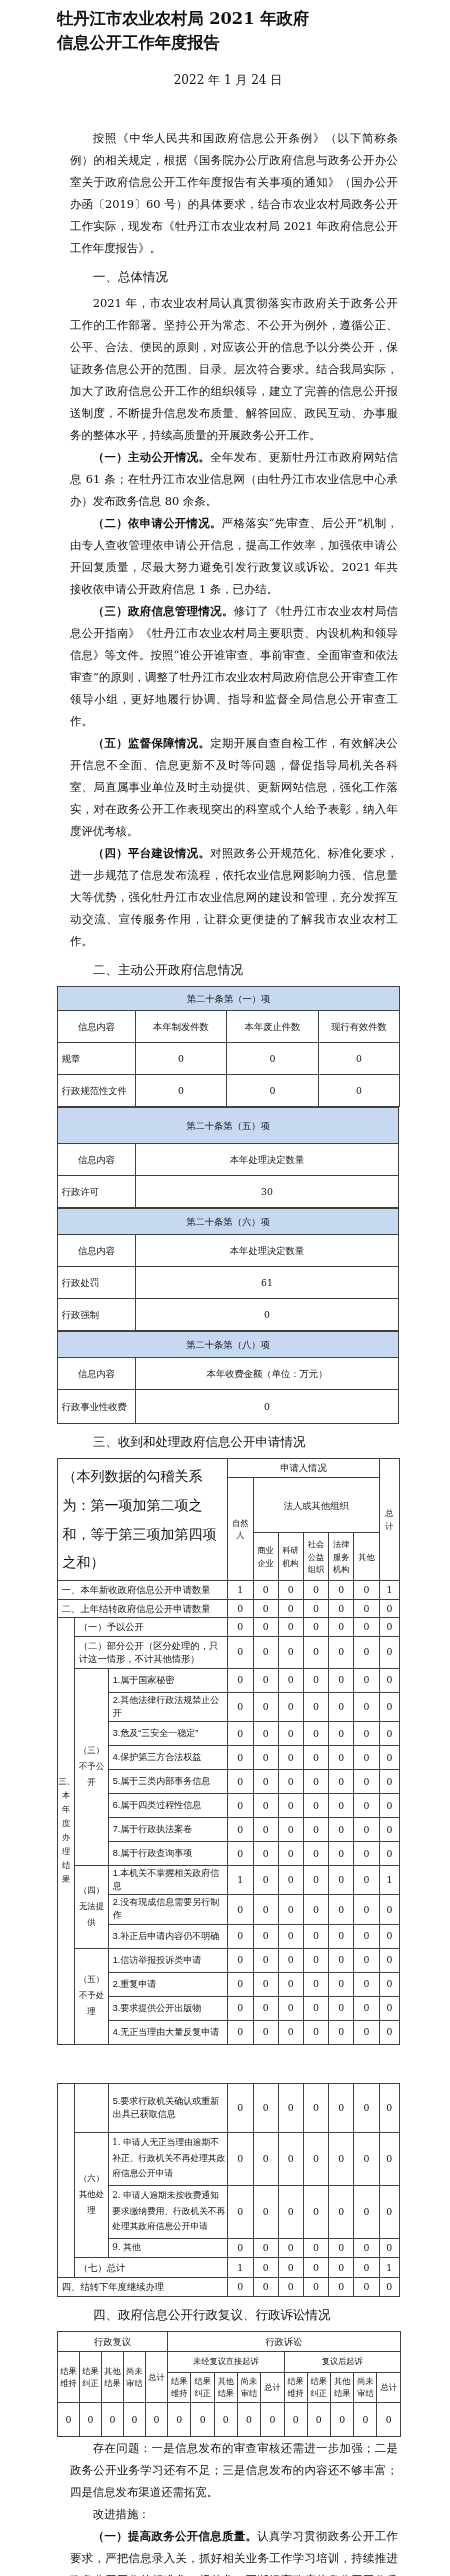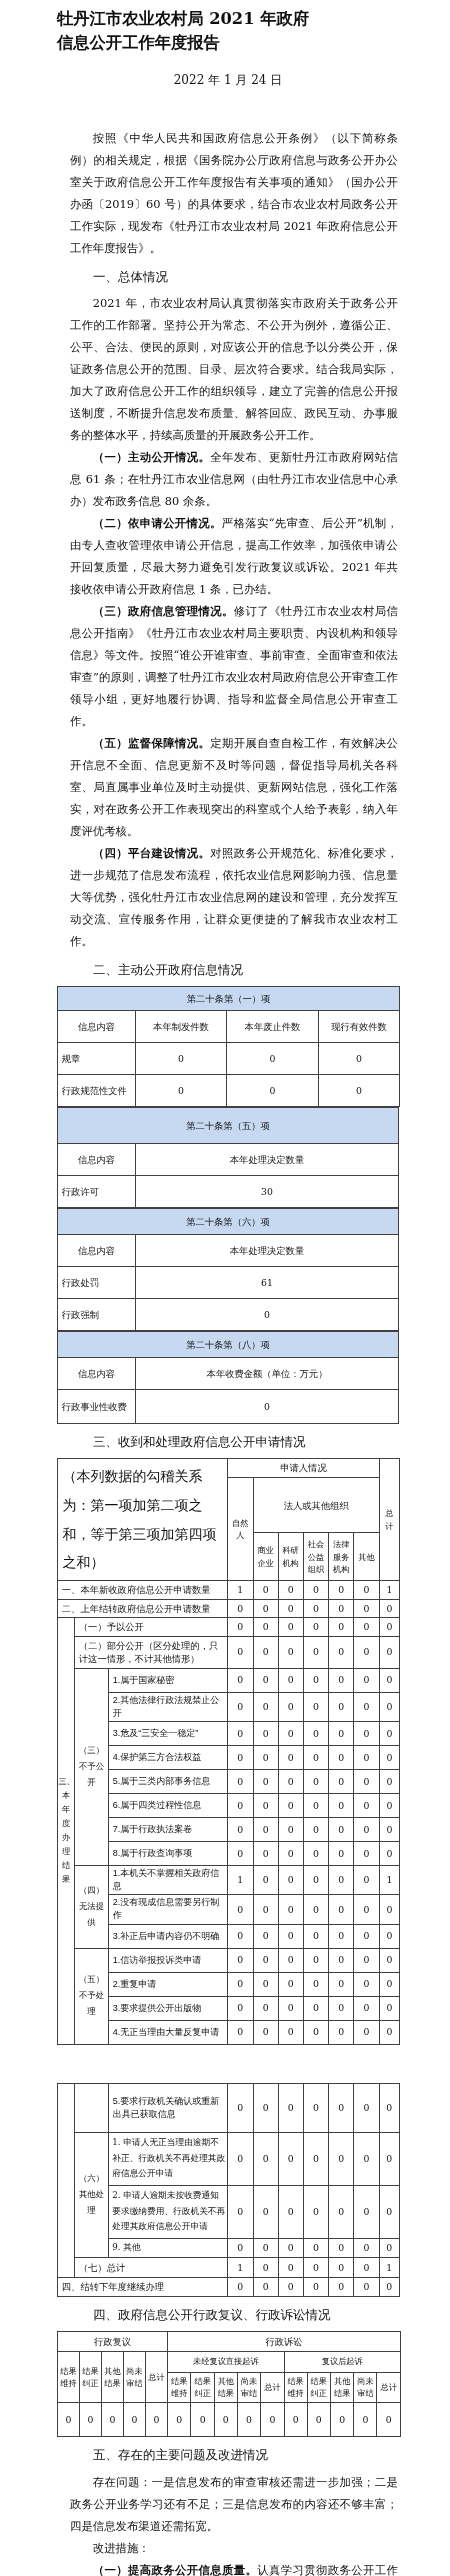--- a/index.html
+++ b/index.html
@@ -507,19 +507,18 @@
           <td>0</td>
           <td>0</td>
           <td>0</td>
           <td>0</td>
           <td>0</td>
           <td>0</td>
         </tr>
       </tbody>
   </table>
 
-  <div class="h-sec">五、存在的主要问题及改进情况</div>
   <p class="para">存在问题：一是信息发布的审查审核还需进一步加强；二是政务公开业务学习还有不足；三是信息发布的内容还不够丰富；四是信息发布渠道还需拓宽。</p>
   <p class="para">改进措施：</p>
   <p class="para"><span class="lead">（一）提高政务公开信息质量。</span><span>认真学习贯彻政务公开工作要求，严把信息录入关，抓好相关业务工作学习培训，持续推进政务公开工作的标准化、规范化，不断提高政府信息公开工作质量和效率。</span></p>
 
 </div>
 
 
 </body></html>

